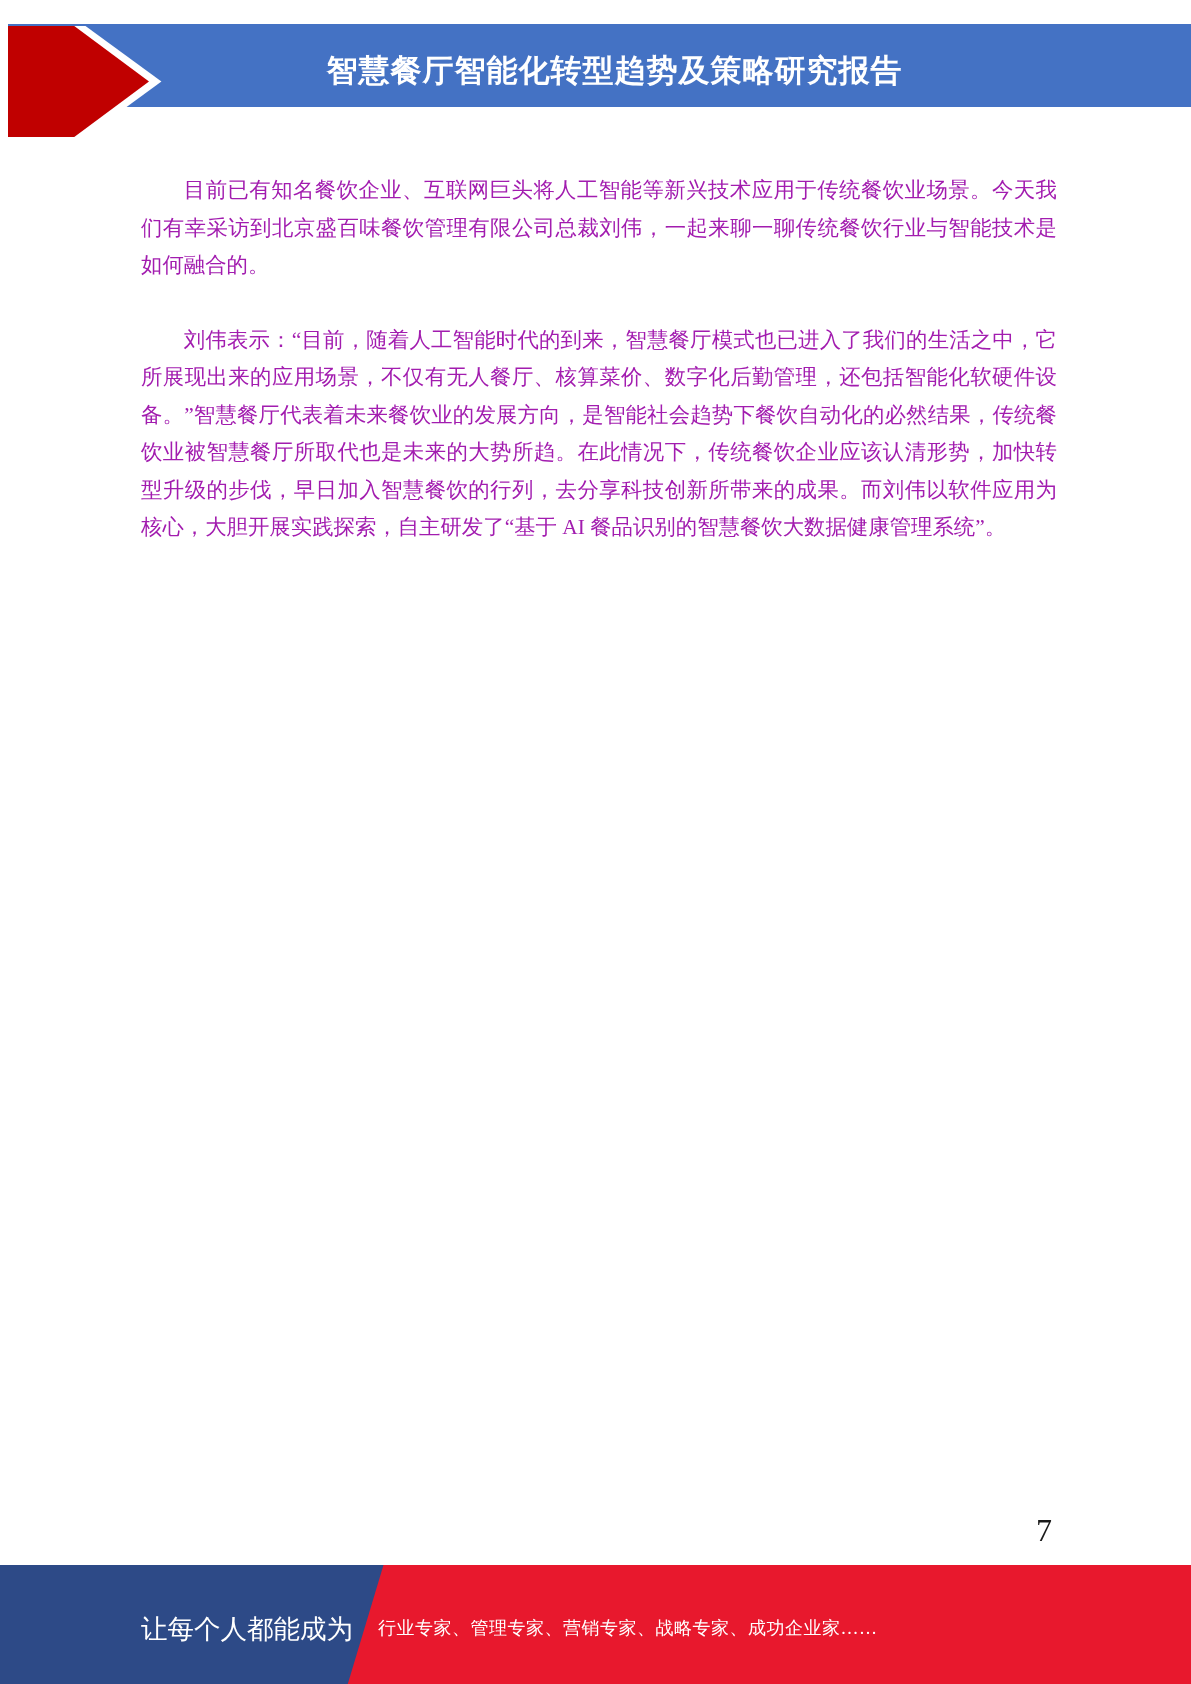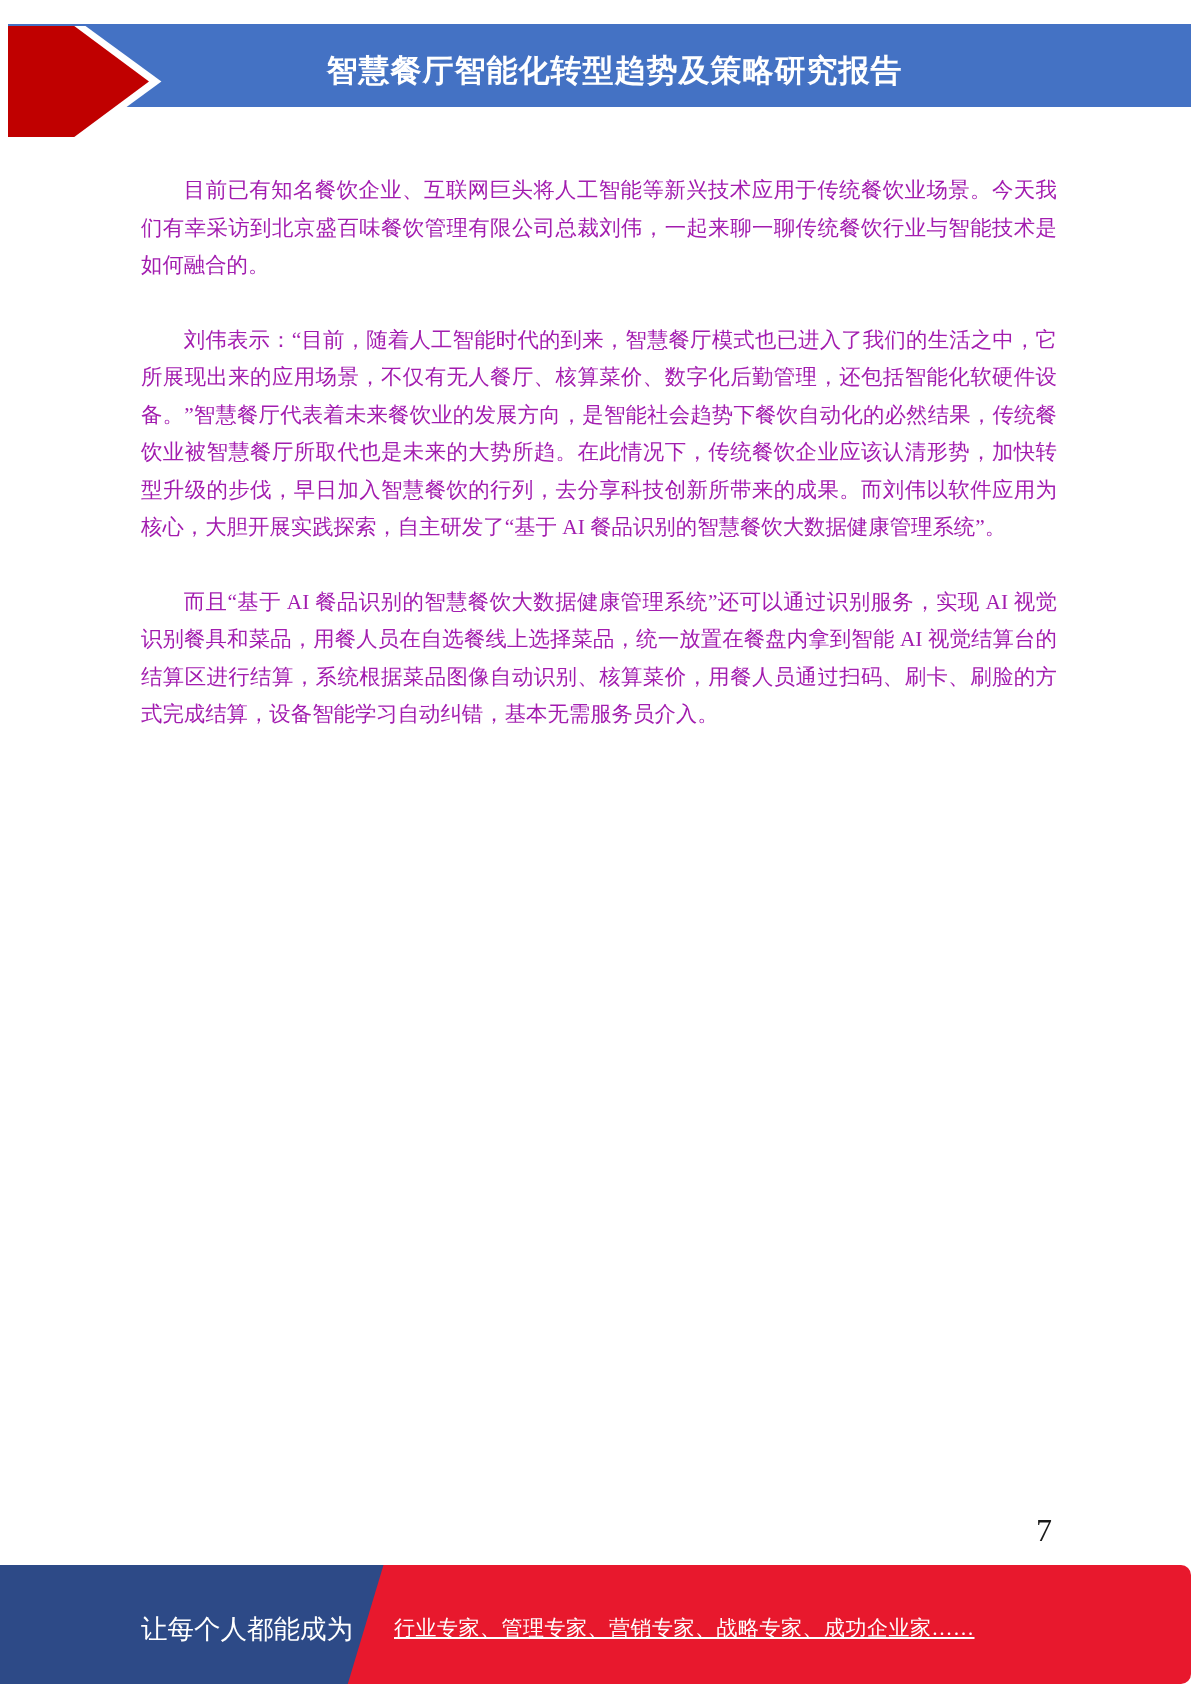--- a/index.html
+++ b/index.html
@@ -79,65 +79,62 @@
     text-align: center;
     font-size: 32px;
     color: #1a1a1a;
   }
 
   
   .footer {
     position: absolute;
     top: 1565px; left: 0; right: 0; bottom: 0;
     background: #E8182D;
-    border-radius: 10px;
   }
   .footer-blue {
     position: absolute;
     top: 0; left: 0;
     width: 100%; height: 100%;
     background: #2D4A87;
     clip-path: polygon(0 0, 32.2% 0, 29.2% 100%, 0 100%);
   }
   .footer-left {
     position: absolute;
     top: 50px; left: 141px;
     font-size: 26.5px;
     line-height: 28px;
     color: #ffffff;
     white-space: nowrap;
   }
   .footer-right {
     position: absolute;
-    top: 49px; left: 394px;
-    font-size: 21px;
+    top: 49px; left: 378px;
+    font-size: 18px;
     line-height: 28px;
     letter-spacing: 0.5px;
     color: #ffffff;
     white-space: nowrap;
-    text-decoration: underline;
   }
 </style>
 </head>
 <body>
 
 <div class="page">
 
   <header class="header" style="background-color: rgb(68, 114, 196);">
     <div class="arrow-box">
       <div class="arrow-white"></div>
       <div class="arrow-red" style="background-color: rgb(192, 0, 0);"></div>
     </div>
     <h1 class="header-title">智慧餐厅智能化转型趋势及策略研究报告</h1>
   </header>
 
   <main class="body-text">
     <p>目前已有知名餐饮企业、互联网巨头将人工智能等新兴技术应用于传统餐饮业场景。今天我们有幸采访到北京盛百味餐饮管理有限公司总裁刘伟，一起来聊一聊传统餐饮行业与智能技术是如何融合的。</p>
     <p>刘伟表示：“目前，随着人工智能时代的到来，智慧餐厅模式也已进入了我们的生活之中，它所展现出来的应用场景，不仅有无人餐厅、核算菜价、数字化后勤管理，还包括智能化软硬件设备。”智慧餐厅代表着未来餐饮业的发展方向，是智能社会趋势下餐饮自动化的必然结果，传统餐饮业被智慧餐厅所取代也是未来的大势所趋。在此情况下，传统餐饮企业应该认清形势，加快转型升级的步伐，早日加入智慧餐饮的行列，去分享科技创新所带来的成果。而刘伟以软件应用为核心，大胆开展实践探索，自主研发了“基于 AI 餐品识别的智慧餐饮大数据健康管理系统”。</p>
-    <p>而且“基于 AI 餐品识别的智慧餐饮大数据健康管理系统”还可以通过识别服务，实现 AI 视觉识别餐具和菜品，用餐人员在自选餐线上选择菜品，统一放置在餐盘内拿到智能 AI 视觉结算台的结算区进行结算，系统根据菜品图像自动识别、核算菜价，用餐人员通过扫码、刷卡、刷脸的方式完成结算，设备智能学习自动纠错，基本无需服务员介入。</p>
   </main>
 
   <div class="page-number">7</div>
 
   <footer class="footer" style="background-color: rgb(232, 24, 45);">
     <div class="footer-blue" style="background-color: rgb(45, 74, 135);"></div>
     <div class="footer-left">让每个人都能成为</div>
     <div class="footer-right">行业专家、管理专家、营销专家、战略专家、成功企业家……</div>
   </footer>
 

